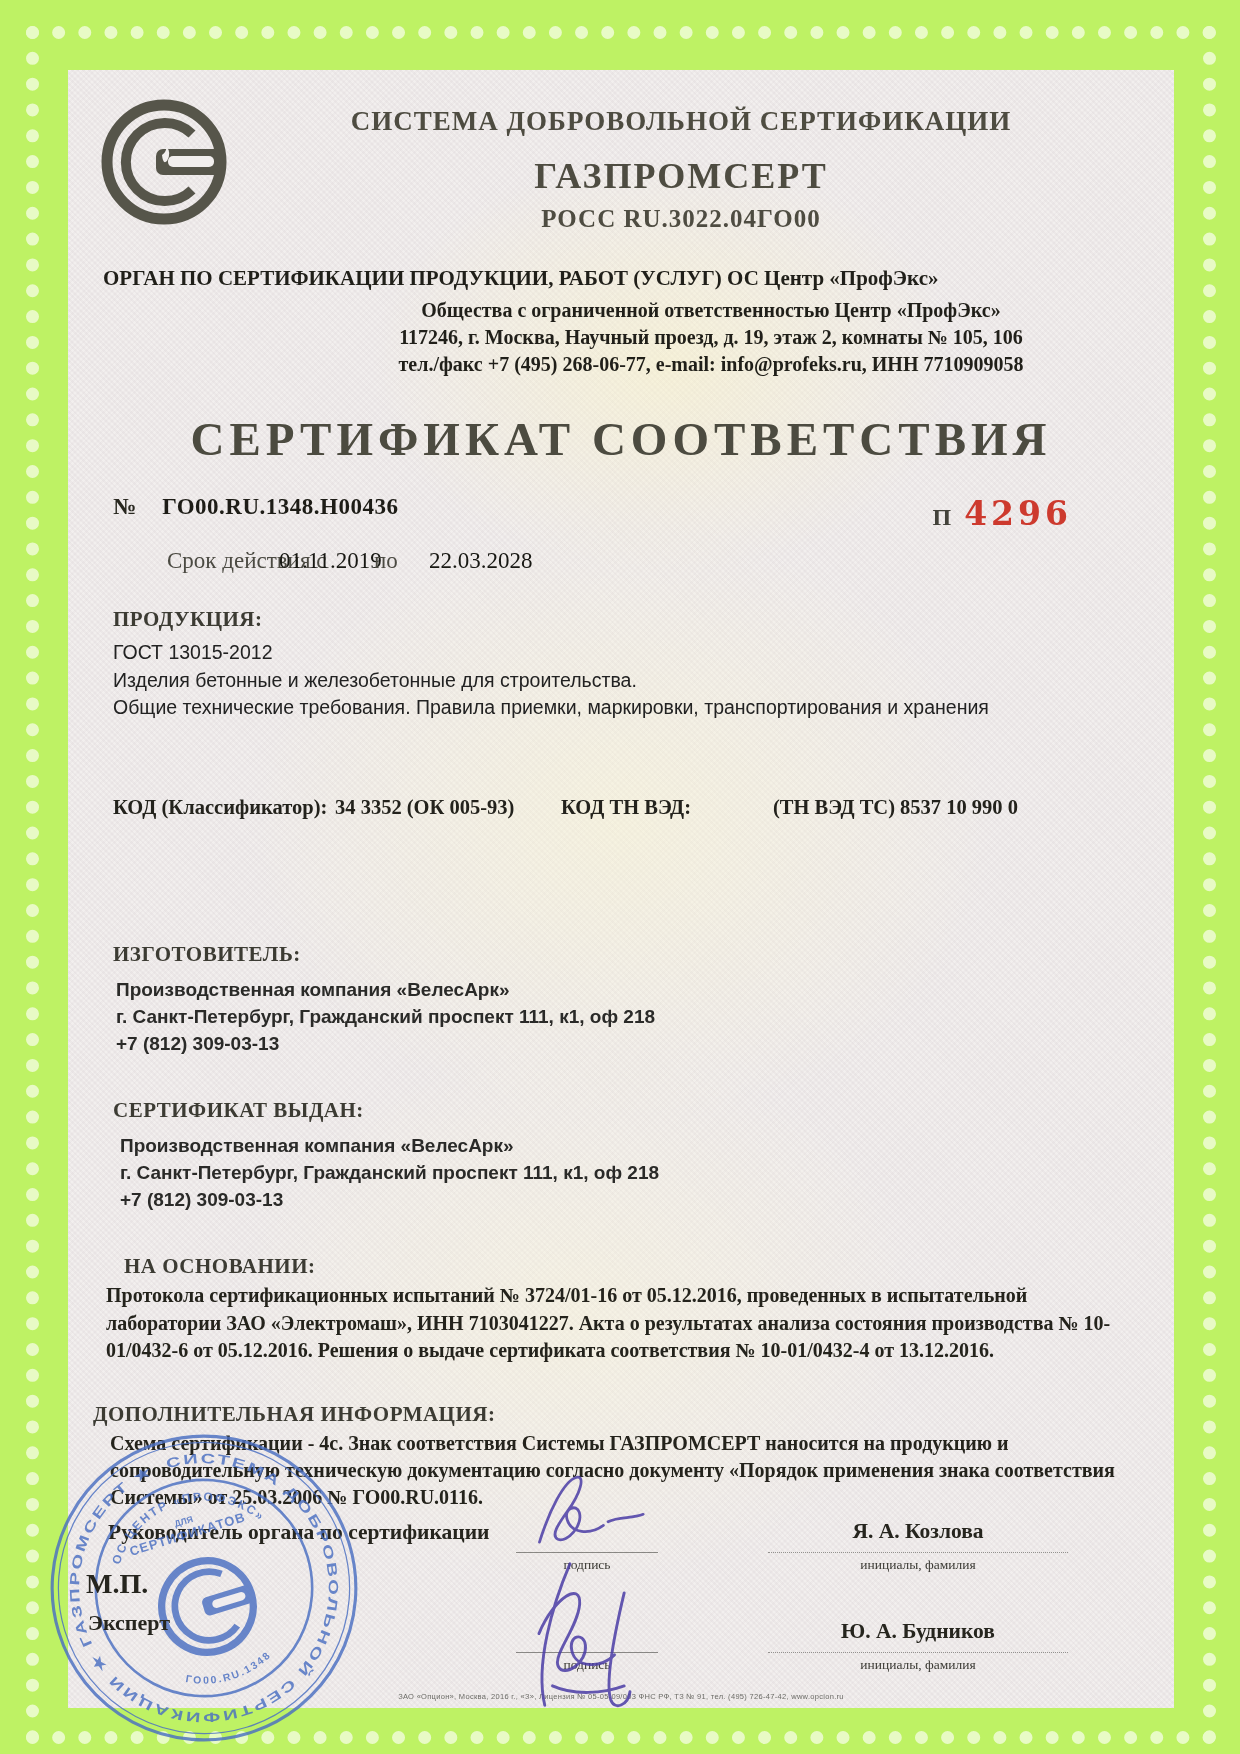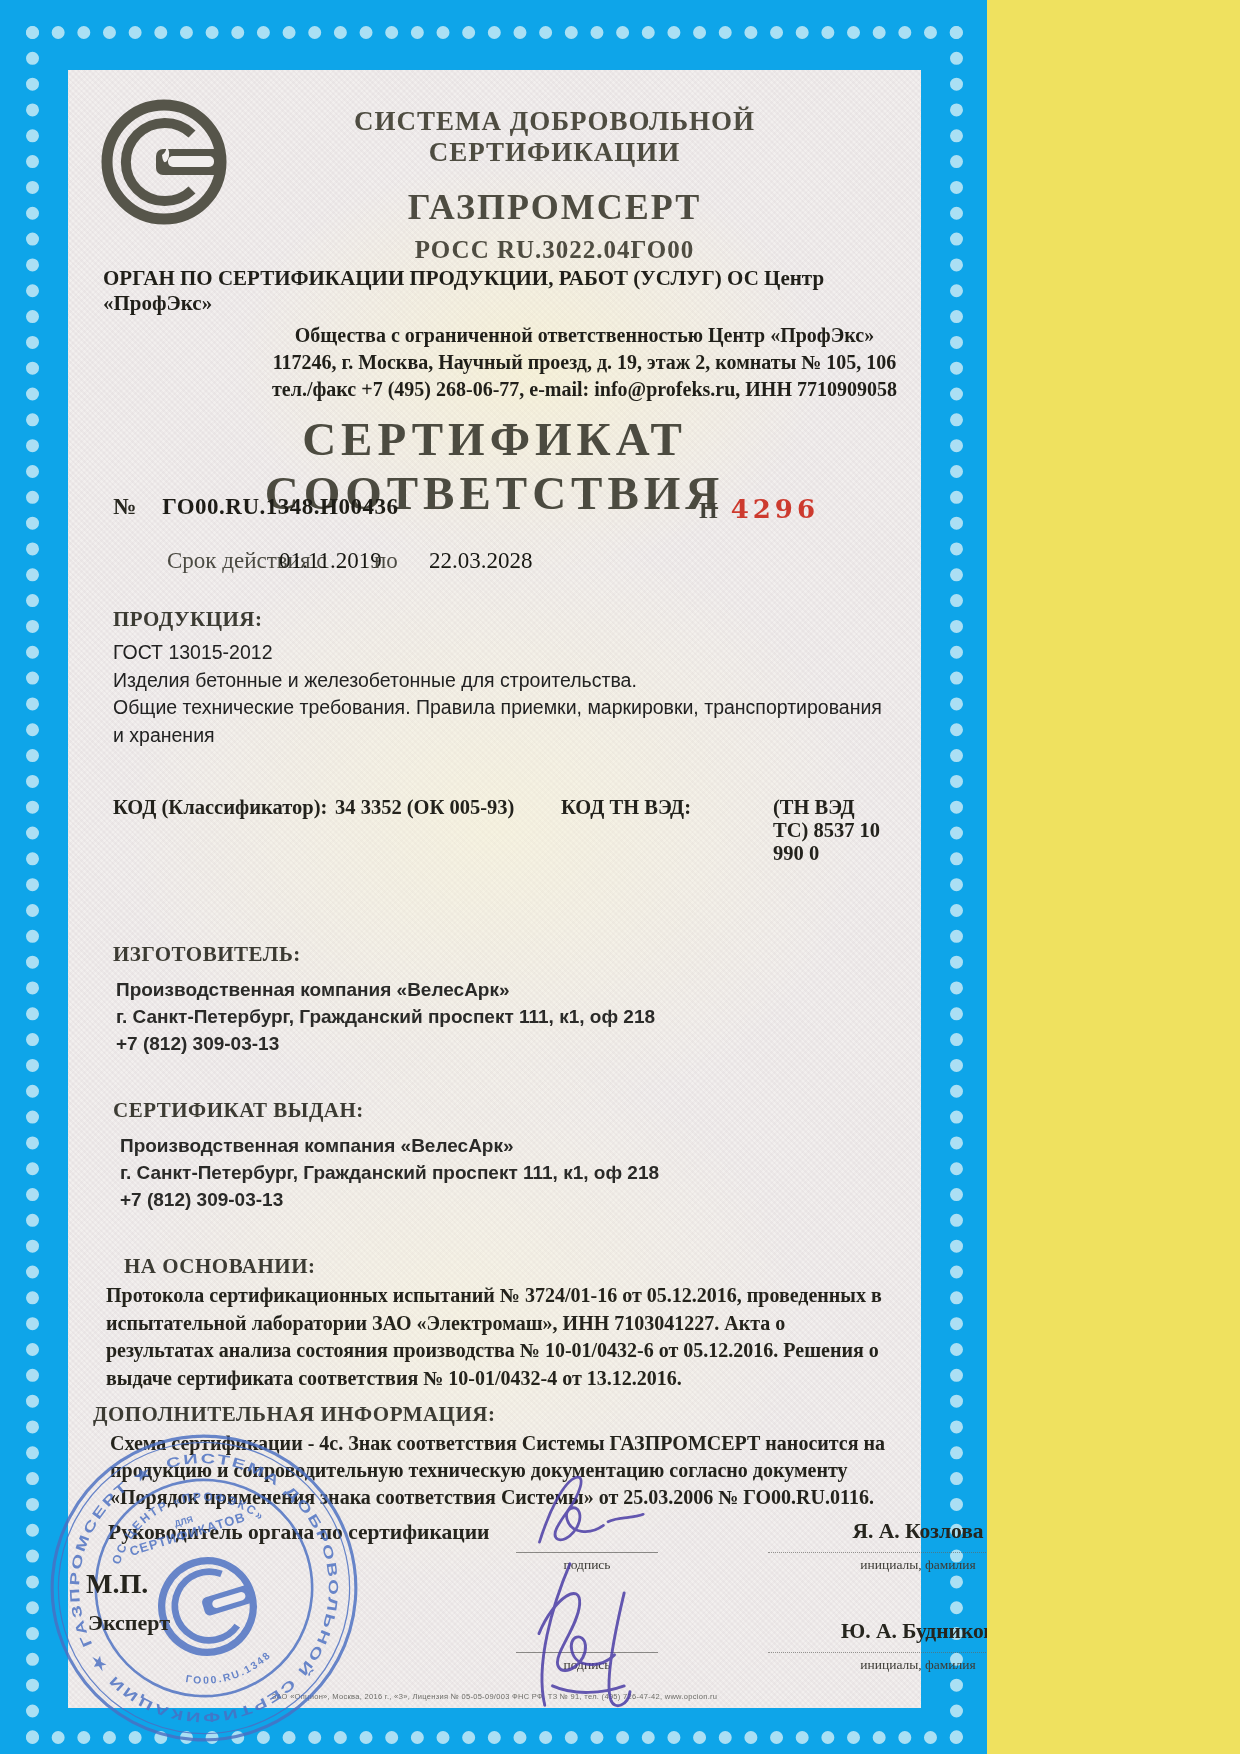--- a/index.html
+++ b/index.html
@@ -1,21 +1,21 @@
 <!DOCTYPE html>
 <html lang="ru"><head>
 <meta charset="utf-8">
 <style>
   html,body{margin:0;padding:0;}
   body{width:1240px;height:1754px;background:#efe15f;font-family:"Liberation Serif",serif;}
 
   
   .cert{
-    position:relative;width:987px;height:1754px;overflow:hidden;
-    background-color:#0ea5e9;
+    position:relative;width:1240px;height:1754px;overflow:hidden;
+    background-color:#bef264;
     background-image:
       radial-gradient(circle at 10px 10px, rgba(255,255,252,.45) 2px, transparent 4px),
       radial-gradient(circle at 2px 14px, rgba(250,240,160,.6) 2px, transparent 5px),
       repeating-linear-gradient(45deg, rgba(255,252,220,.25) 0 6px, transparent 6px 14px),
       linear-gradient(180deg,#f0e univers163 0,#efe15f 100%);
     background-size:22px 22px,26px 26px,auto,auto;
   }
   .frame-orn{
     position:absolute;left:26px;top:26px;right:24px;bottom:10px;
     border:13px dotted rgba(255,255,250,.65);
@@ -50,21 +50,21 @@
   .cert-title{
     position:absolute;left:0;right:0;top:342px;text-align:center;
     font-size:47px;font-weight:bold;letter-spacing:5px;color:#4c4b40;
   }
 
   .num-row{position:absolute;left:45px;right:40px;top:424px;height:34px;}
   .num-prefix{font-size:23px;font-weight:bold;color:#28271f;}
   .num-value{font-size:23px;font-weight:bold;color:#1d1c16;margin-left:26px;letter-spacing:.5px;}
   .num-series{position:absolute;right:62px;top:0;}
   .series-letter{font-size:24px;font-weight:bold;color:#43423a;margin-right:13px;}
-  .series-number{font-size:26px;font-weight:bold;color:#cd3a2e;letter-spacing:4px;font-family:"DejaVu Serif",serif;}
+  .series-number{font-size:33px;font-weight:bold;color:#cd3a2e;letter-spacing:4px;font-family:"DejaVu Serif",serif;}
 
   .validity-row{position:absolute;left:43px;right:35px;top:478px;height:30px;font-size:23px;}
   .val-label{position:absolute;left:8px;color:#4b4a42;margin-left:48px;}
   .val-from{position:absolute;left:168px;color:#181813;}
   .val-mid{position:absolute;left:263px;color:#4b4a42;}
   .val-to{position:absolute;left:318px;color:#181813;}
 
   .sec-header{font-size:21px;font-weight:bold;color:#3c3b33;letter-spacing:.5px;}
   .product-h{position:absolute;left:45px;top:537px;}
   .product-lines{position:absolute;left:45px;right:30px;top:569px;

